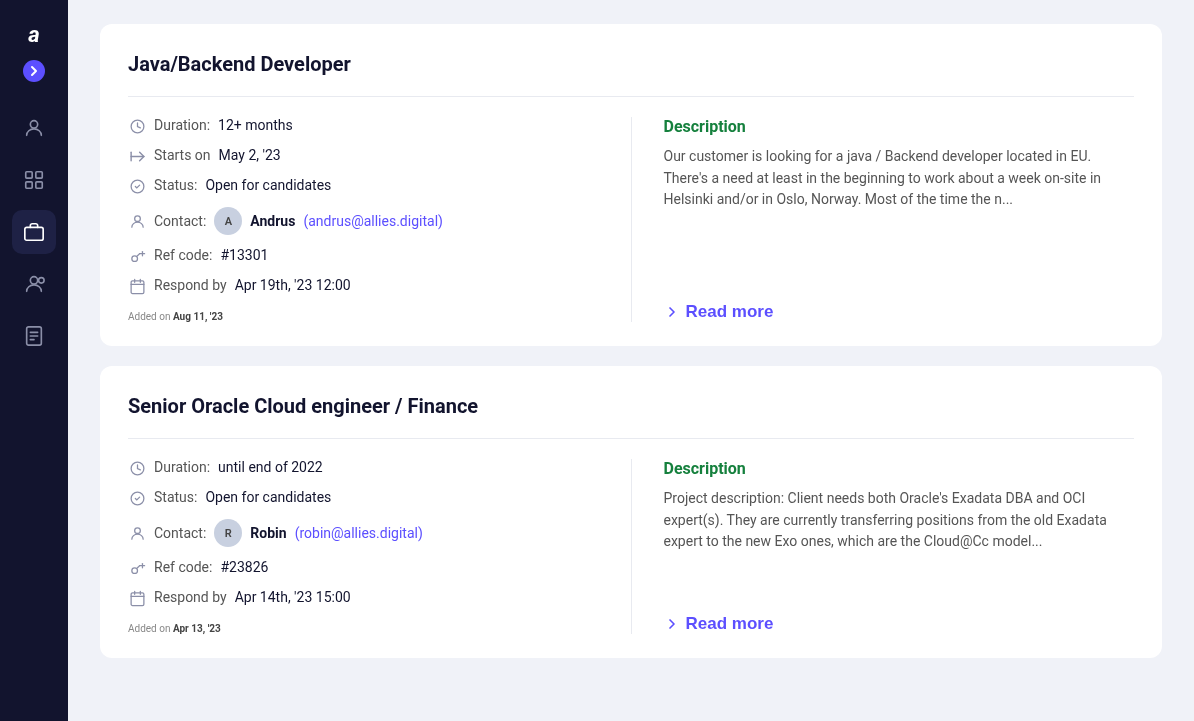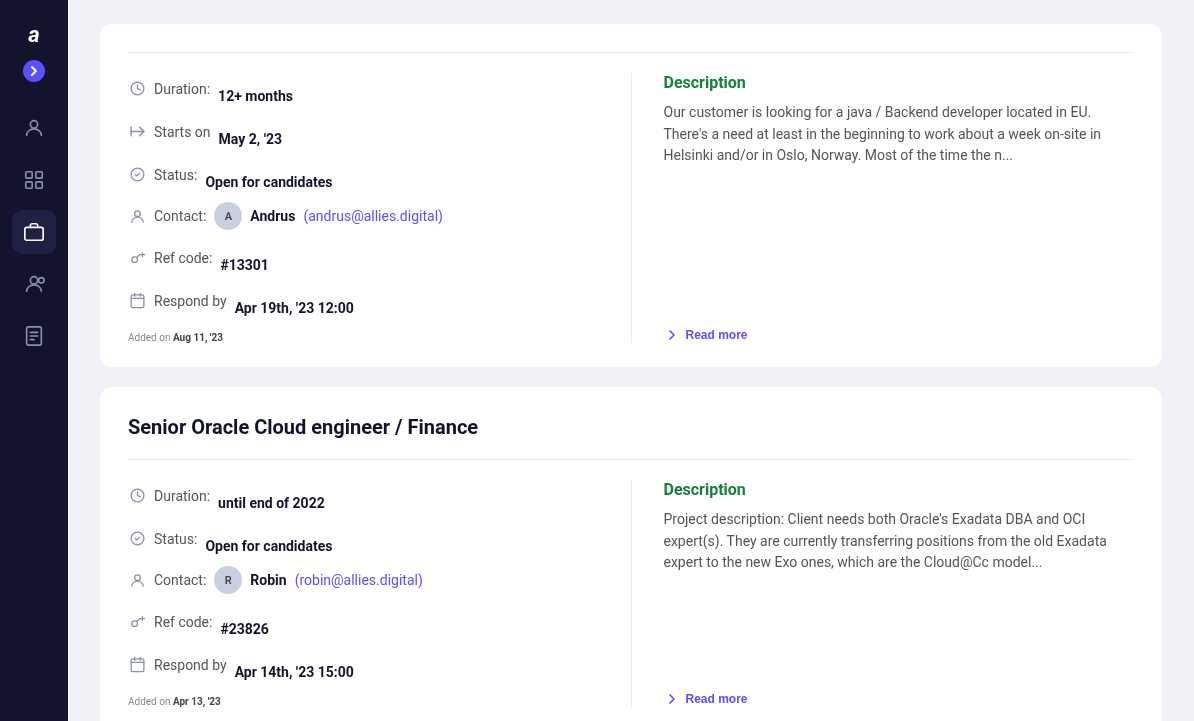--- a/index.html
+++ b/index.html
@@ -110,37 +110,37 @@
     }
     .card-right {
       flex: 1;
       border-left: 1px solid #e8eaf0;
       padding-left: 32px;
       display: flex;
       flex-direction: column;
     }
     .field-row {
       display: flex;
-      align-items: center;
+      align-items: flex-start;
       gap: 8px;
       font-size: 14px;
       color: #444;
     }
     .field-row .icon {
       width: 18px;
       height: 18px;
       color: #8b8fa8;
       flex-shrink: 0;
       display: flex;
       align-items: center;
       justify-content: center;
     }
     .field-row .icon svg { width: 17px; height: 17px; }
     .field-label { color: #555; }
-    .field-value { font-weight: 700; color: #12142e; margin-top: 15px; }
+    .field-value { font-weight: 400; color: #12142e; }
     .contact-row {
       display: flex;
       align-items: center;
       font-size: 14px;
     }
     .avatar {
       width: 28px;
       height: 28px;
       border-radius: 50%;
       background: #c8d0e0;
@@ -166,21 +166,21 @@
       font-size: 14px;
       color: #555;
       line-height: 1.55;
       flex: 1;
     }
     .read-more-btn {
       display: flex;
       align-items: center;
       gap: 6px;
       color: #5c4fff;
-      font-size: 12px;
+      font-size: 17px;
       font-weight: 600;
       cursor: pointer;
       border: none;
       background: none;
       padding: 0;
       margin-top: 20px;
       align-self: flex-start;
     }
     .read-more-btn svg { width: 16px; height: 16px; }
 
@@ -244,20 +244,21 @@
           <line x1="8" y1="12" x2="16" y2="12"></line>
           <line x1="8" y1="16" x2="12" y2="16"></line>
       </svg>
     </div>
   </div>
 </nav>
 
 <main class="main">
 
   <div class="card">
+    <div class="card-title">Java/Backend Developer</div>
     <hr class="card-divider">
     <div class="card-body">
       <div class="card-left">
 
         <div class="field-row">
           <span class="icon">
             <svg viewBox="0 0 24 24" fill="none" stroke="currentColor" stroke-width="1.8" stroke-linecap="round">
                 <circle cx="12" cy="12" r="9"></circle>
                 <polyline points="12,7 12,12 16,14"></polyline>
               </svg>

